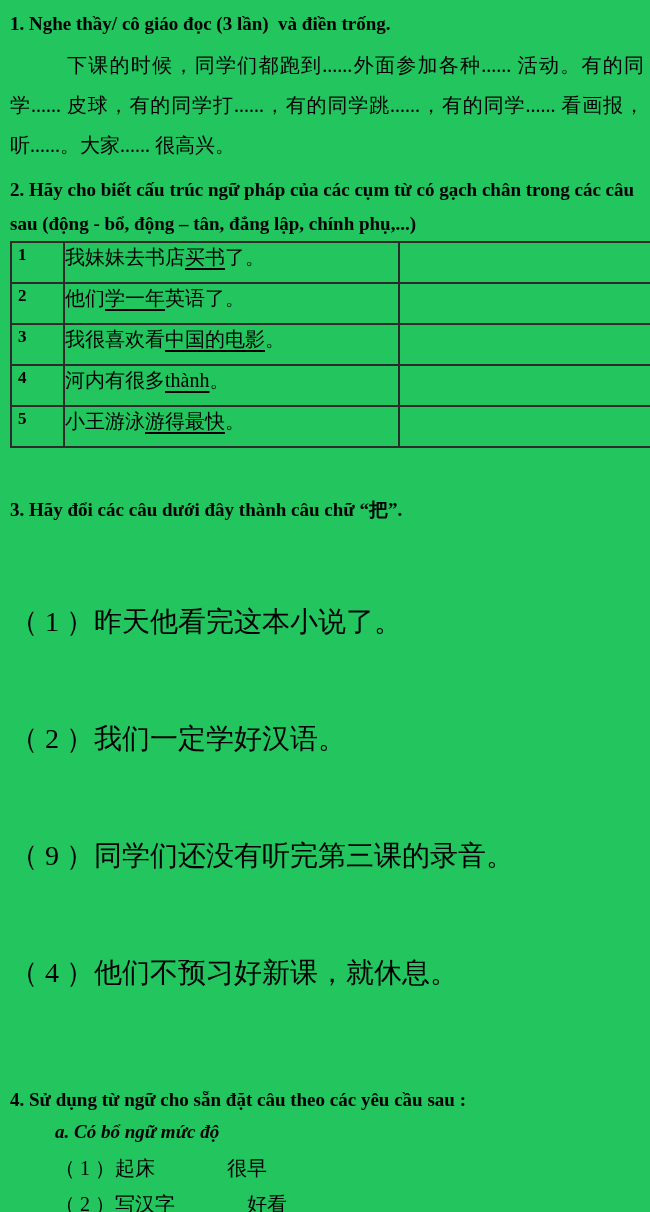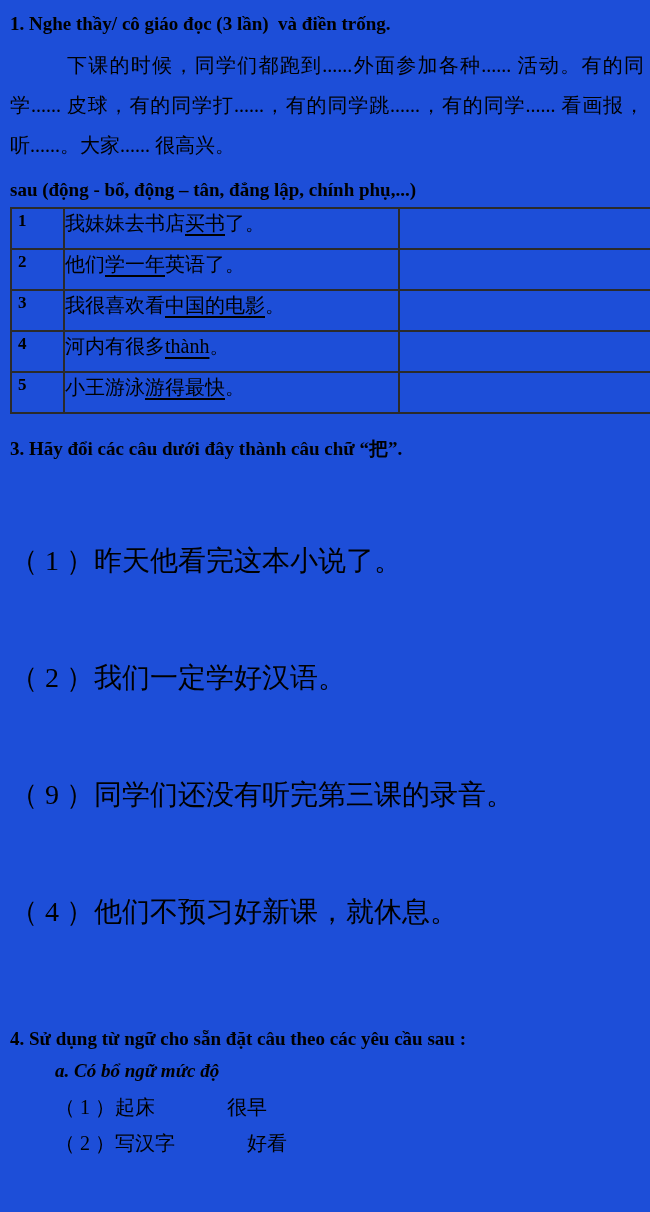--- a/index.html
+++ b/index.html
@@ -1,48 +1,49 @@
 <!DOCTYPE html>
 <html><head>
 <meta charset="utf-8">
 <style>
   html,body{margin:0;padding:0;background:#e8e8e8;}
   .page{
-    width:650px;height:1212px;background:#1d4ed8;color:#000000;
+    width:650px;height:1212px;background:#22c55e;color:#000000;
     font-family:"Liberation Serif","DejaVu Serif",serif;
     box-sizing:border-box;padding:10px 6px 0 10px;overflow:hidden;
     position:relative;
   }
   .s-title{font-weight:bold;font-size:19px;line-height:27px;white-space:pre-wrap;}
   .para{margin:8px 0 0;font-size:20px;line-height:40px;text-indent:57px;text-align:justify;white-space:pre-wrap;}
   .s2-line{font-weight:bold;font-size:19px;line-height:34px;white-space:pre-wrap;}
   .s2-wrap{margin-top:8px;}
   table.grammar{border-collapse:collapse;margin-top:0;table-layout:fixed;width:636px;}
   table.grammar td{border:2px solid #2b2b2b;height:37px;vertical-align:top;overflow:hidden;}
   td.c-num{width:45px;font-weight:bold;font-size:17px;padding:2px 0 0 6px;font-family:"Liberation Serif",serif;}
   td.c-sent{width:333px;font-size:20px;padding:1px 0 0 0;white-space:nowrap;}
   td.c-ans{width:256px;}
   .ul{text-decoration:underline;text-underline-offset:4px;text-decoration-thickness:1.5px;}
-  .s3-title{margin-top:21px;line-height:28px;}
+  .s3-title{margin-top:48px;line-height:28px;}
   .lines{font-size:28px;line-height:39px;white-space:pre-wrap;}
   .s4-title{margin-top:16px;line-height:28px;}
   .s4-block{line-height:36px;}
   .group-label{font-weight:bold;font-size:19px;padding-left:45px;white-space:pre-wrap;font-style:italic;}
   .pair-item{font-size:20px;padding-left:45px;white-space:pre-wrap;}
   .comp{margin-left:72px;}
 </style>
 </head>
 <body>
 
 <div class="page">
 
   <div class="s-title">1. Nghe thầy/ cô giáo đọc (3 lần)  và điền trống.</div>
   <p class="para">下课的时候，同学们都跑到......外面参加各种...... 活动。有的同学...... 皮球，有的同学打......，有的同学跳......，有的同学...... 看画报， 听......。大家...... 很高兴。</p>
 
   <div class="s2-wrap">
+    <div class="s2-line">2. Hãy cho biết cấu trúc ngữ pháp của các cụm từ có gạch chân trong các câu</div>
     <div class="s2-line">sau (động - bổ, động – tân, đẳng lập, chính phụ,...)</div>
   </div>
 
   <table class="grammar">
     <tbody>
       <tr>
         <td class="c-num">1</td>
         <td class="c-sent"><span>我妹妹去书店</span><span class="ul">买书</span><span>了。</span></td>
         <td class="c-ans"></td>
       </tr>

